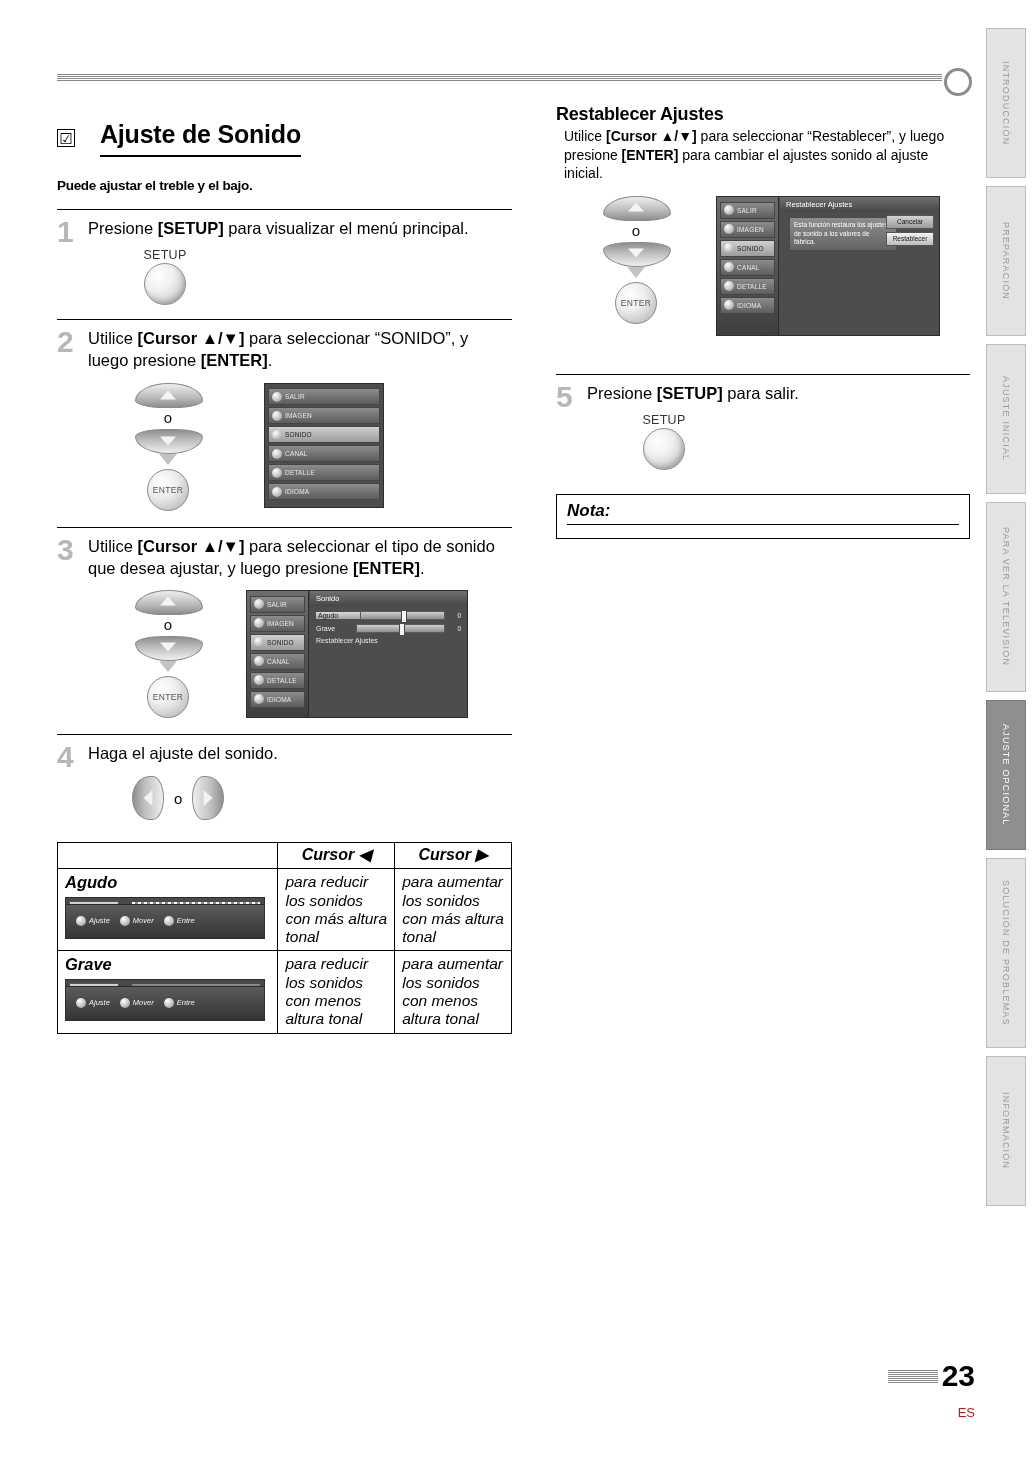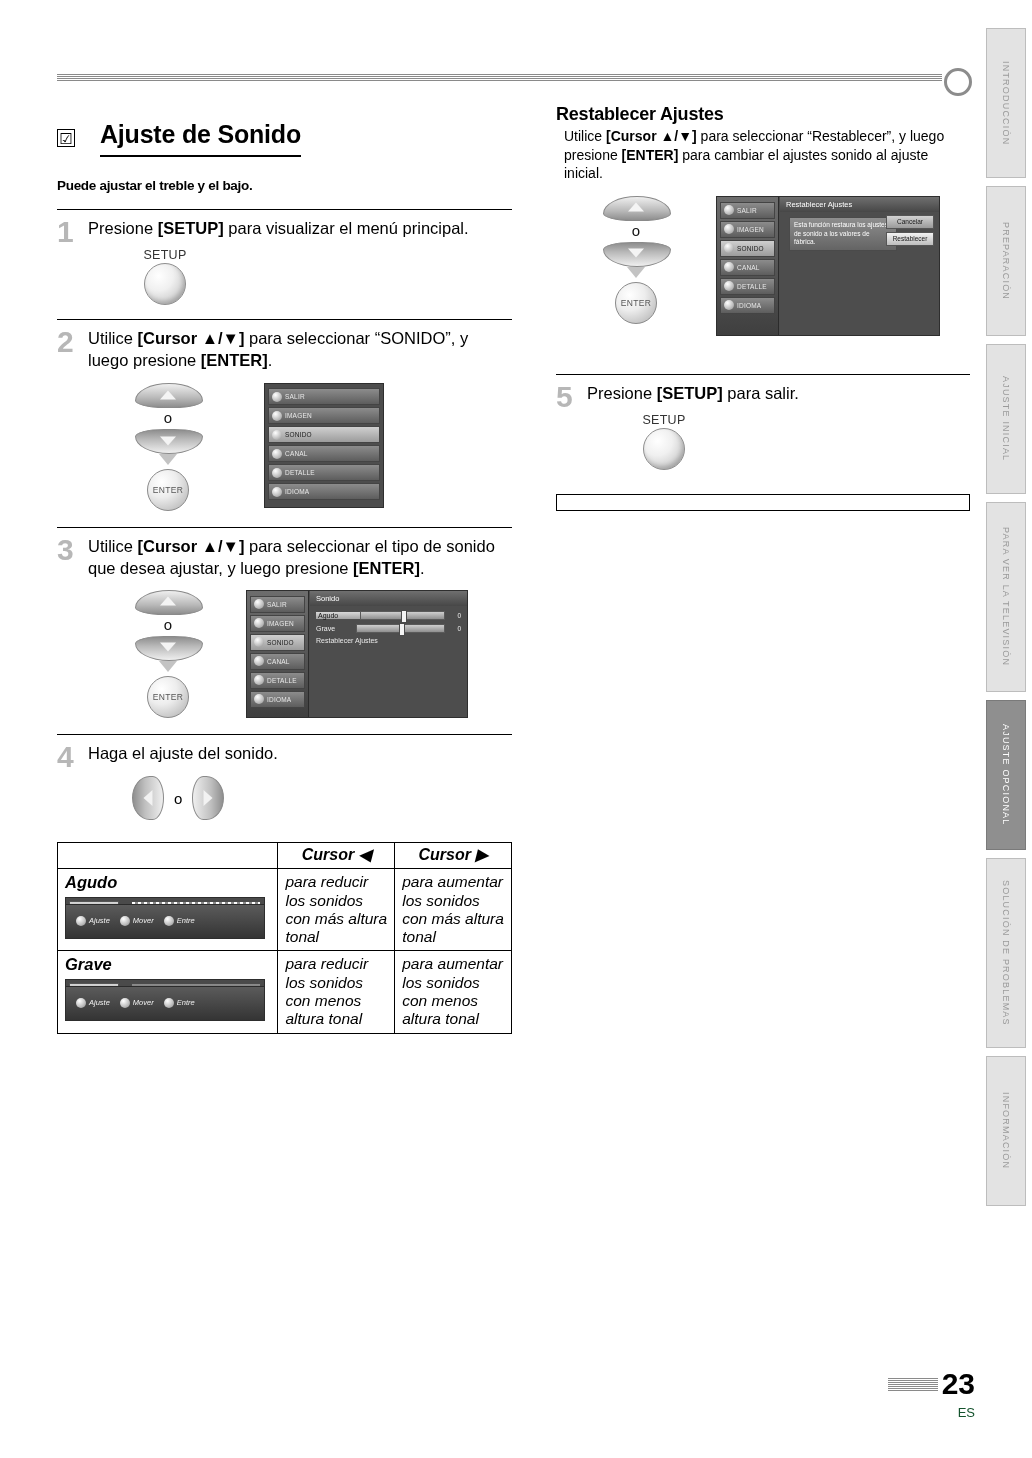--- a/index.html
+++ b/index.html
@@ -481,22 +481,22 @@
   }
   .pg-num {
     display: inline-block;
     vertical-align: middle;
     font-size: 30px;
     font-weight: bold;
     line-height: 1;
   }
   .pg-es {
     font-size: 13px;
-    color: #14532d;
-    margin-top: 6px;
+    color: #b91c1c;
+    margin-top: 14px;
   }
 </style>
 </head>
 <body>
 
 <div class="page">
 
   <div class="side-tabs">
     <div class="side-tab" style="top:0px;height:150px;">
         <span>INTRODUCCIÓN</span>
@@ -826,20 +826,21 @@
       <div class="step-body">
         <p class="step-text">Presione <b>[SETUP]</b> para salir.</p>
         <div class="setup-key" style="margin:9px 0 0 44px;">
           <div class="setup-label">SETUP</div>
           <div class="round-btn"></div>
         </div>
       </div>
     </div>
 
     <div class="nota" style="margin-top:24px;">
+      <div class="nota-title">Nota:</div>
     </div>
   </div>
 
   <div class="footer">
     <div>
       <span class="pg-bar"></span><span class="pg-num">23</span>
     </div>
     <div class="pg-es">ES</div>
   </div>
 

